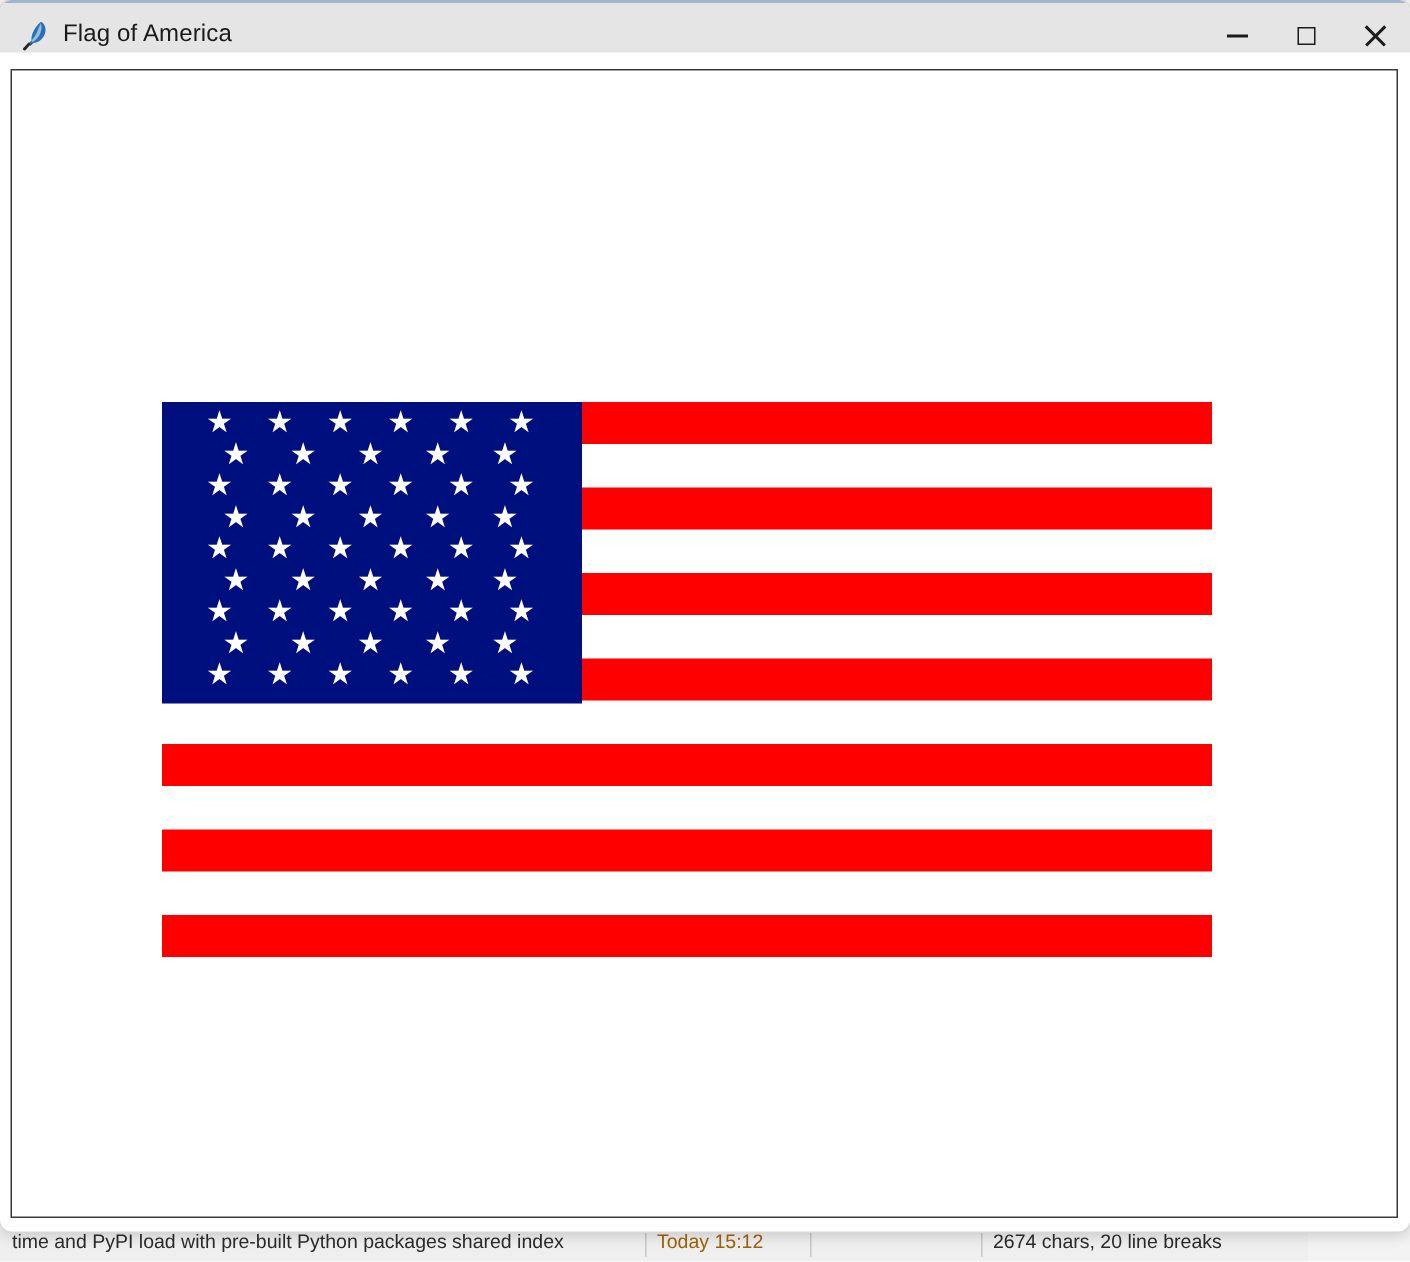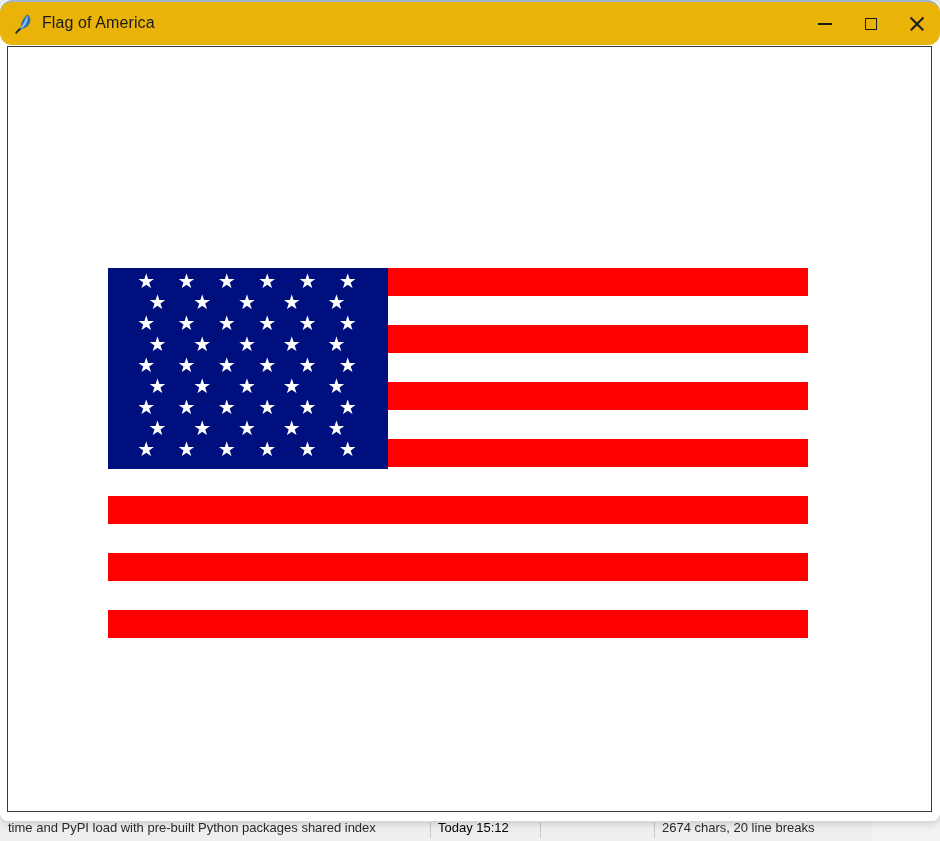--- a/index.html
+++ b/index.html
@@ -37,21 +37,21 @@
   }
   .bg-text {
     position: absolute;
     top: 3px;
     font-size: 13px;
     color: #2b2b2b;
     white-space: nowrap;
     font-family: "Liberation Sans", sans-serif;
   }
   .bg-text.left  { left: 8px; }
-  .bg-text.mid   { left: 438px; color: #000000; }
+  .bg-text.mid   { left: 438px; color: #a16207; }
   .bg-text.right { left: 662px; }
   .bg-sep {
     position: absolute;
     top: 2px;
     width: 1px;
     height: 19px;
     background: #c8c8c8;
   }
 
   
@@ -61,25 +61,24 @@
     top: 0;
     width: 940px;
     height: 821px;
     background: #ffffff;
     border-radius: 8px 8px 8px 8px;
     box-shadow: 0 0 0 1px #d8d8d8, 0 2px 10px rgba(0,0,0,0.18);
     overflow: hidden;
   }
   .titlebar {
     position: relative;
-    height: 45px;
-    background: #eab308;
+    height: 35px;
+    background: #e5e5e5;
     border-top: 2px solid #9fb6cd;
     box-sizing: border-box;
-    border-radius: 12px;
   }
   .title-icon {
     position: absolute;
     left: 14px;
     top: 11px;
     width: 20px;
     height: 22px;
   }
   .title-text {
     position: absolute;

